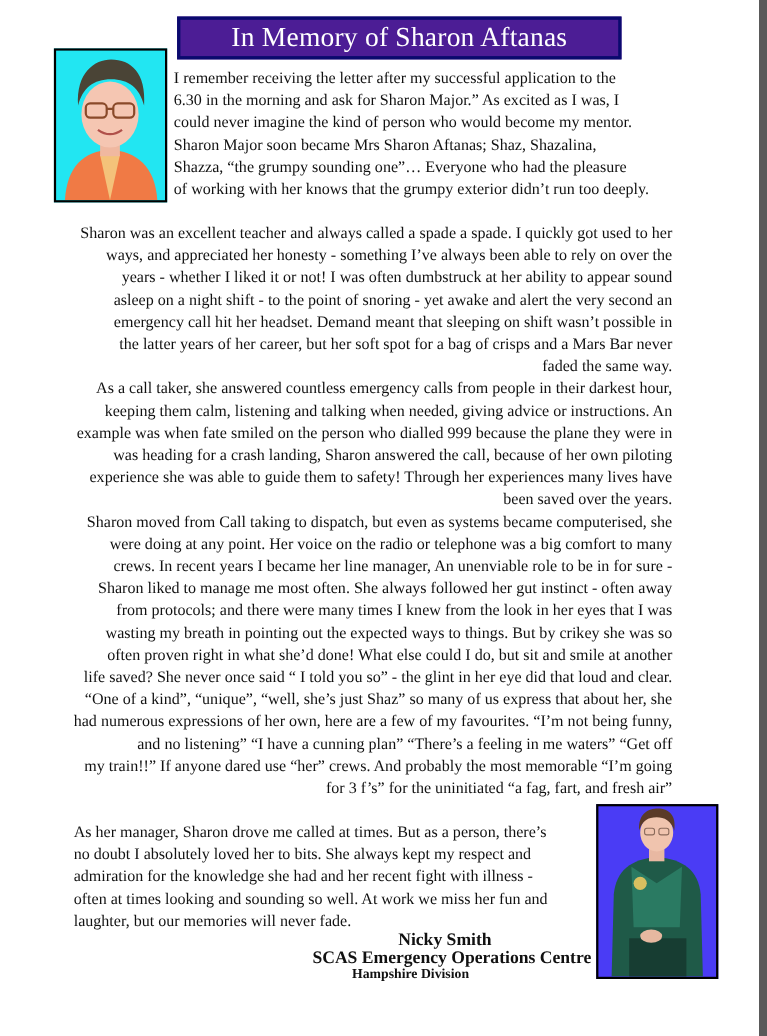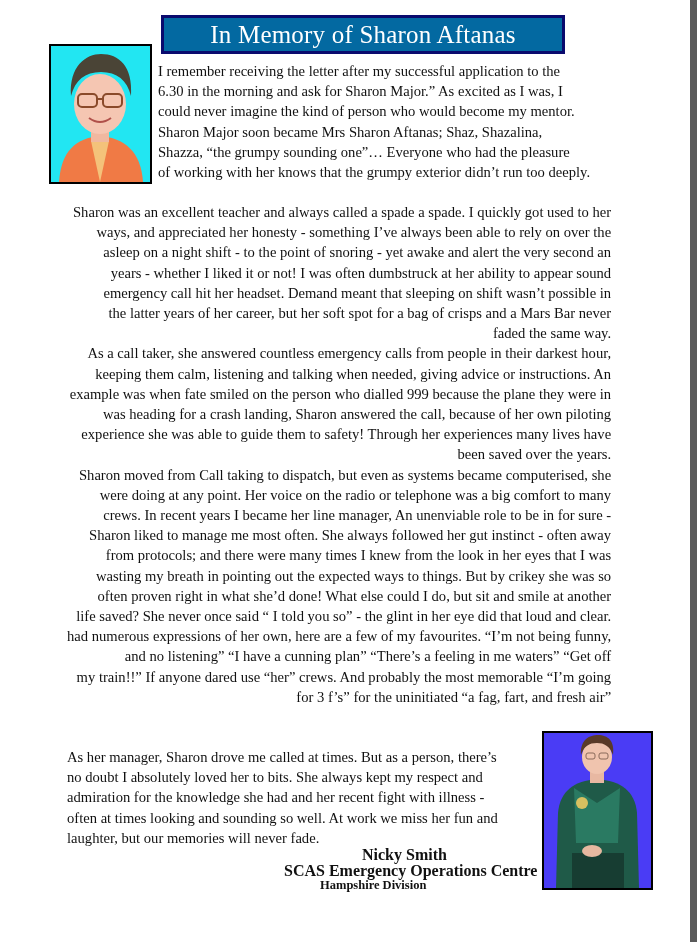--- a/index.html
+++ b/index.html
@@ -3,21 +3,21 @@
 <meta charset="utf-8">
 <style>
   html, body { margin: 0; padding: 0; }
   body {
     width: 697px; height: 942px; background: #ffffff; position: relative; overflow: hidden;
     font-family: "Liberation Serif", "DejaVu Serif", serif; color: #111;
   }
   .right-bar { position: absolute; left: 690px; top: 0; width: 7px; height: 942px; background: #5a5a5a; }
   .title-box {
     position: absolute; left: 161px; top: 15px; width: 398px; height: 33px;
-    background: #0369a1; border: 3px solid #0a0a6e;
+    background: #4c1d95; border: 3px solid #0a0a6e;
     display: flex; align-items: center; justify-content: center;
   }
   .title-text { color: #ffffff; font-size: 25px; letter-spacing: 0.2px; white-space: nowrap; }
   .photo1 {
     position: absolute; left: 49px; top: 44px; width: 99px; height: 136px;
     background: #22e6f2; border: 2px solid #000; overflow: hidden;
   }
   .photo2 {
     position: absolute; left: 542px; top: 731px; width: 107px; height: 155px;
     background: #4a3cf5; border: 2px solid #000; overflow: hidden;
@@ -64,39 +64,40 @@
   <span class="line">6.30 in the morning and ask for Sharon Major.”  As excited as I was, I</span>
   <span class="line">could never imagine the kind of person who would become my mentor.</span>
   <span class="line">Sharon Major soon became Mrs Sharon Aftanas; Shaz, Shazalina,</span>
   <span class="line">Shazza, “the grumpy sounding one”… Everyone who had the pleasure</span>
   <span class="line">of working with her knows that the grumpy exterior didn’t run too deeply.</span>
 </div>
 
 <div class="para" style="left:67px; top:202px;text-align:right;">
   <span class="line">Sharon was an excellent teacher and always called a spade a spade. I quickly got used to her</span>
   <span class="line">ways, and appreciated her honesty - something I’ve always been able to rely on over the</span>
+  <span class="line">years - whether I liked it or not! I was often dumbstruck at her ability to appear sound</span>
   <span class="line">asleep on a night shift - to the point of snoring - yet awake and alert the very second an</span>
-  <span class="line">years - whether I liked it or not! I was often dumbstruck at her ability to appear sound</span>
   <span class="line">emergency call hit her headset. Demand meant that sleeping on shift wasn’t possible in</span>
   <span class="line">the latter years of her career, but her soft spot for a bag of crisps and a Mars Bar never</span>
   <span class="line">faded the same way.</span>
   <span class="line">As a call taker, she answered countless emergency calls from people in their darkest hour,</span>
   <span class="line">keeping them calm, listening and talking when needed, giving advice or instructions. An</span>
   <span class="line">example was when fate smiled on the person who dialled 999 because the plane they were in</span>
   <span class="line">was heading for a crash landing, Sharon answered the call, because of her own piloting</span>
   <span class="line">experience she was able to guide them to safety! Through her experiences many lives have</span>
   <span class="line">been saved over the years.</span>
   <span class="line">Sharon moved from Call taking to dispatch, but even as systems became computerised, she</span>
   <span class="line">were doing at any point. Her voice on the radio or telephone was a big comfort to many</span>
   <span class="line">crews. In recent years I became her line manager, An unenviable role to be in for sure -</span>
   <span class="line">Sharon liked to manage me most often. She always followed her gut instinct - often away</span>
   <span class="line">from protocols; and there were many times I knew from the look in her eyes that I was</span>
   <span class="line">wasting my breath in pointing out the expected ways to things. But by crikey she was so</span>
   <span class="line">often proven right in what she’d done! What else could I do, but sit and smile at another</span>
   <span class="line">life saved? She never once said “ I told you so” - the glint in her eye did that loud and clear.</span>
+  <span class="line">“One of a kind”, “unique”, “well, she’s just Shaz” so many of us express that about her, she</span>
   <span class="line">had numerous expressions of her own, here are a few of my favourites. “I’m not being funny,</span>
   <span class="line">and no listening”   “I have a cunning plan” “There’s a feeling     in me waters”   “Get off</span>
   <span class="line">my train!!” If anyone dared use “her” crews.  And probably the most memorable “I’m going</span>
   <span class="line">for 3 f’s” for the uninitiated  “a fag, fart, and fresh air”</span>
 </div>
 
 <div class="para" style="left:67px; top:747px;">
   <span class="line">As her manager, Sharon drove me called at times. But as a person, there’s</span>
   <span class="line">no doubt I absolutely loved her to bits. She always kept my respect and</span>
   <span class="line">admiration for the knowledge she had and her recent fight with illness -</span>

